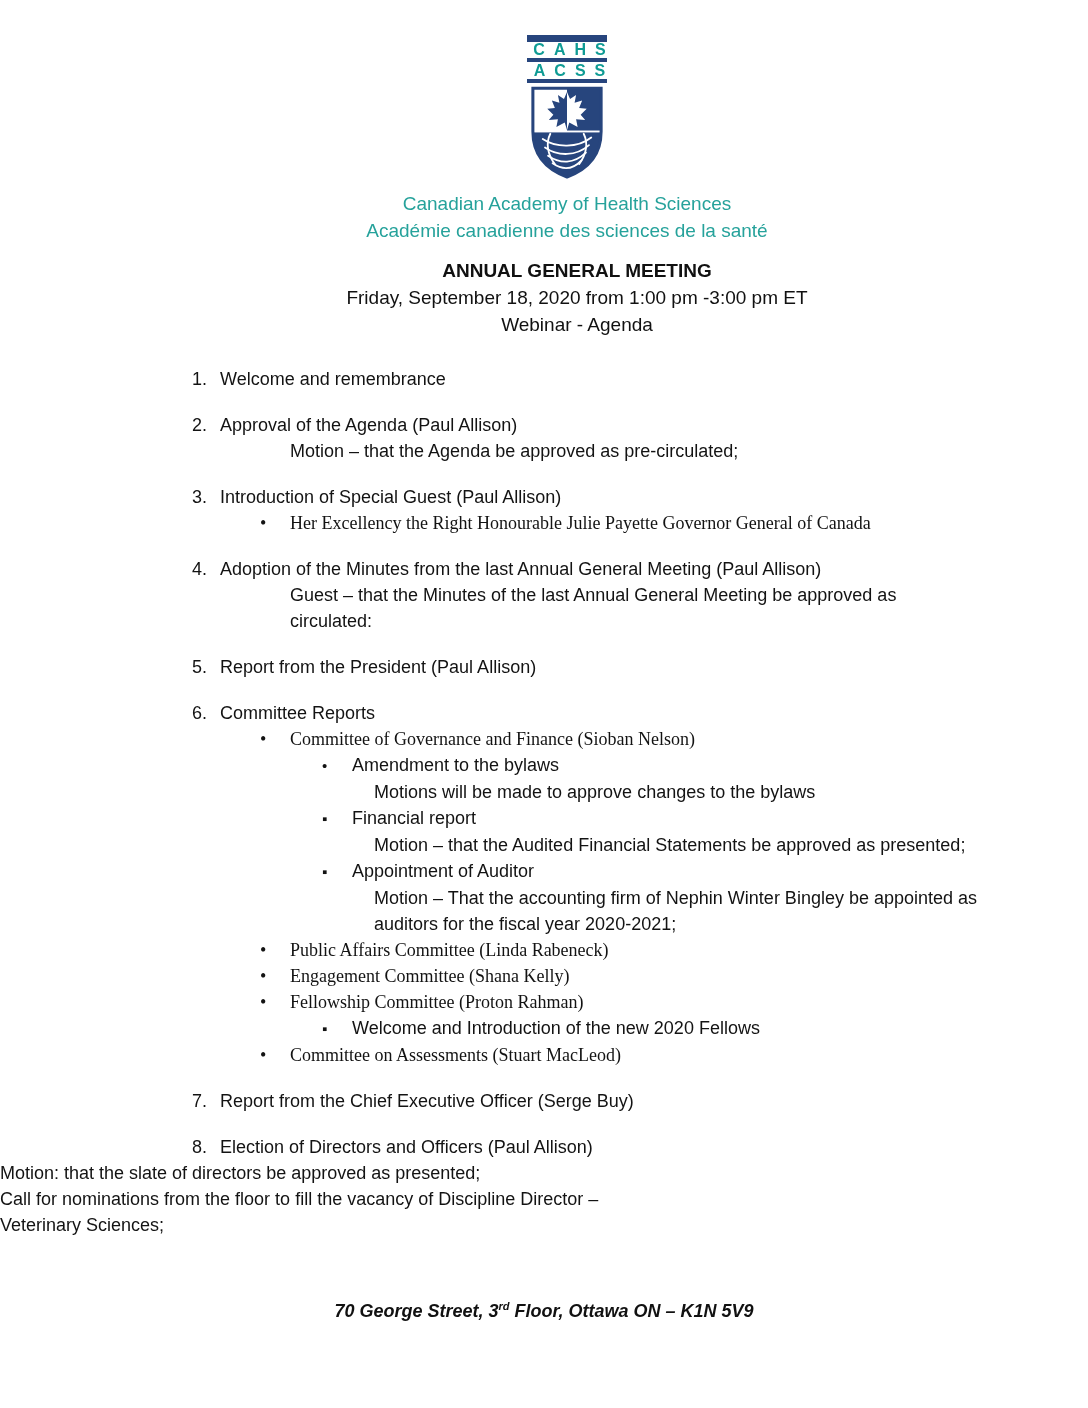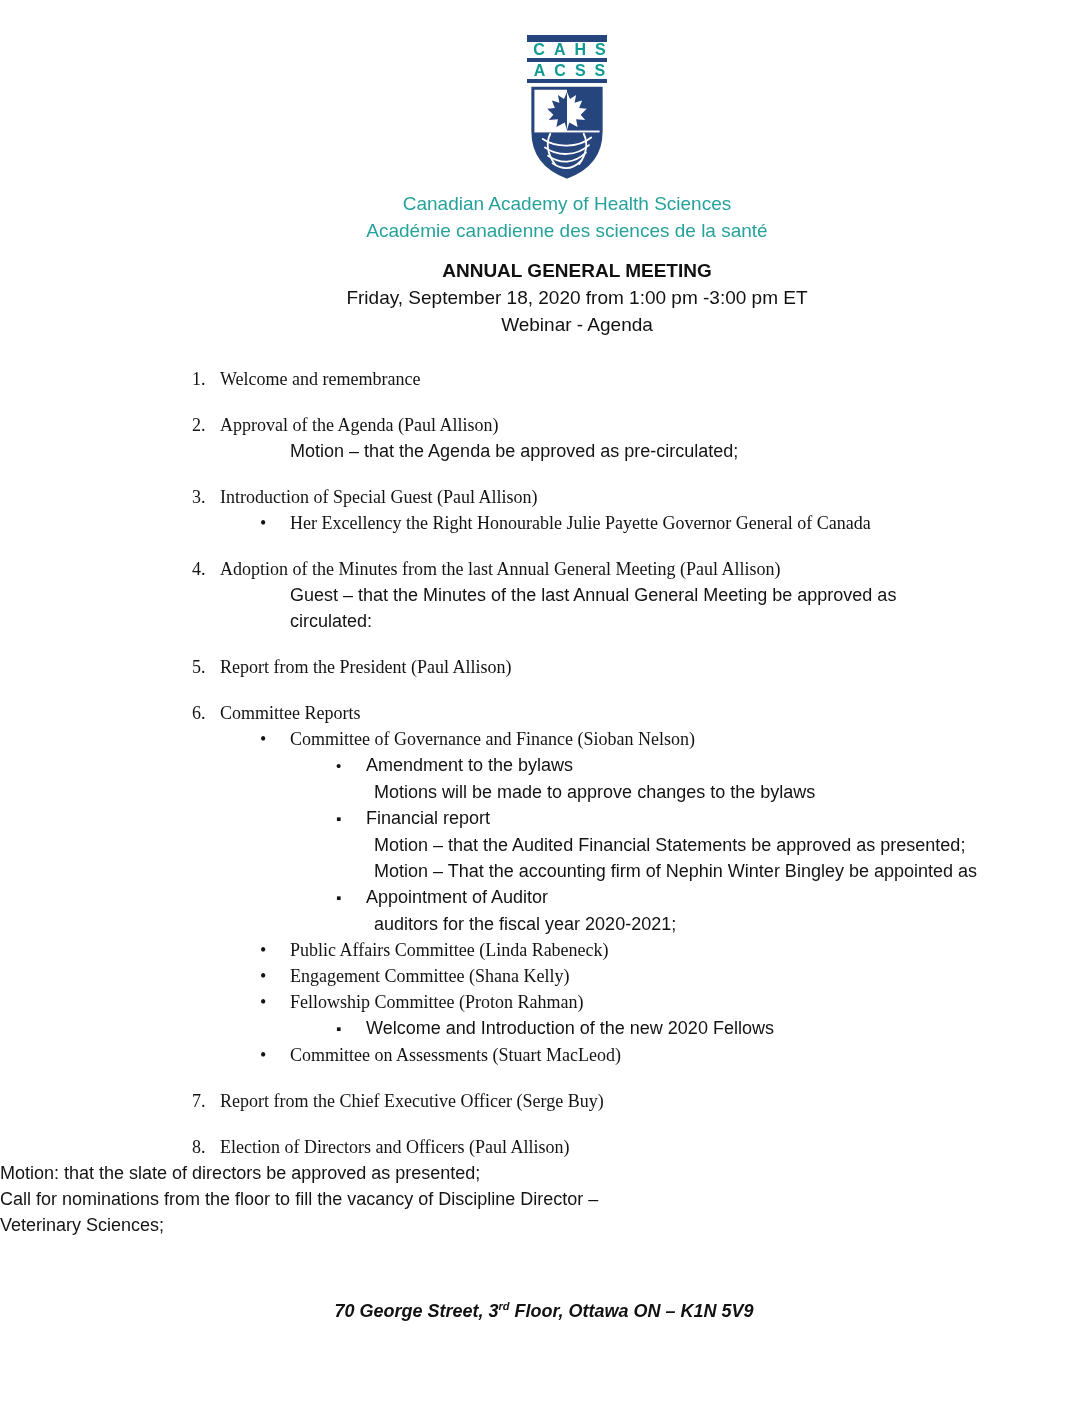--- a/index.html
+++ b/index.html
@@ -33,23 +33,23 @@
     color:var(--tealText);font-size:19px;line-height:27px;}
   
   .title-block{margin-top:13px;text-align:center;transform:translateX(33px);
     font-size:19px;line-height:27px;color:#111;}
   .title-block .main-title{font-weight:bold;}
   
   .agenda{margin-top:28px;font-size:18px;line-height:26px;color:#131313;}
   .row{white-space:nowrap;}
   .row .num{display:inline-block;width:28px;}
   .row .marker{display:inline-block;width:30px;}
-  .r-item{padding-left:192px;font-family:Liberation Serif, serif;}
+  .r-item{padding-left:192px;}
   .r-b1{padding-left:260px;font-family:Liberation Serif, serif;}
-  .r-b2{padding-left:322px;margin-left:14px;}
+  .r-b2{padding-left:322px;}
   .r-b2 .marker{font-size:15px;}
   .r-m1{padding-left:290px;}
   .r-m2{padding-left:374px;}
   .r-m3{}
   .r-gap{height:20px;}
   
   .footer{margin-top:62px;text-align:center;
     font-weight:bold;font-style:italic;font-size:18px;color:#111;}
   .footer sup{font-size:11px;}
 </style>
@@ -125,22 +125,22 @@
       <div class="row r-m1"><span class="txt">circulated:</span></div>
       <div class="row r-gap"></div>
       <div class="row r-item"><span class="num">5.</span><span class="txt">Report from the President (Paul Allison)</span></div>
       <div class="row r-gap"></div>
       <div class="row r-item"><span class="num">6.</span><span class="txt">Committee Reports</span></div>
       <div class="row r-b1"><span class="marker">•</span><span class="txt">Committee of Governance and Finance (Sioban Nelson)</span></div>
       <div class="row r-b2"><span class="marker">•</span><span class="txt">Amendment to the bylaws</span></div>
       <div class="row r-m2"><span class="txt">Motions will be made to approve changes to the bylaws</span></div>
       <div class="row r-b2"><span class="marker">▪</span><span class="txt">Financial report</span></div>
       <div class="row r-m2"><span class="txt">Motion – that the Audited Financial Statements be approved as presented;</span></div>
+      <div class="row r-b2"><span class="marker">▪</span><span class="txt">Appointment of Auditor</span></div>
       <div class="row r-m2"><span class="txt">Motion – That the accounting firm of Nephin Winter Bingley be appointed as</span></div>
-      <div class="row r-b2"><span class="marker">▪</span><span class="txt">Appointment of Auditor</span></div>
       <div class="row r-m2"><span class="txt">auditors for the fiscal year 2020-2021;</span></div>
       <div class="row r-b1"><span class="marker">•</span><span class="txt">Public Affairs Committee (Linda Rabeneck)</span></div>
       <div class="row r-b1"><span class="marker">•</span><span class="txt">Engagement Committee (Shana Kelly)</span></div>
       <div class="row r-b1"><span class="marker">•</span><span class="txt">Fellowship Committee (Proton Rahman)</span></div>
       <div class="row r-b2"><span class="marker">▪</span><span class="txt">Welcome and Introduction of the new 2020 Fellows</span></div>
       <div class="row r-b1"><span class="marker">•</span><span class="txt">Committee on Assessments (Stuart MacLeod)</span></div>
       <div class="row r-gap"></div>
       <div class="row r-item"><span class="num">7.</span><span class="txt">Report from the Chief Executive Officer (Serge Buy)</span></div>
       <div class="row r-gap"></div>
       <div class="row r-item"><span class="num">8.</span><span class="txt">Election of Directors and Officers (Paul Allison)</span></div>

